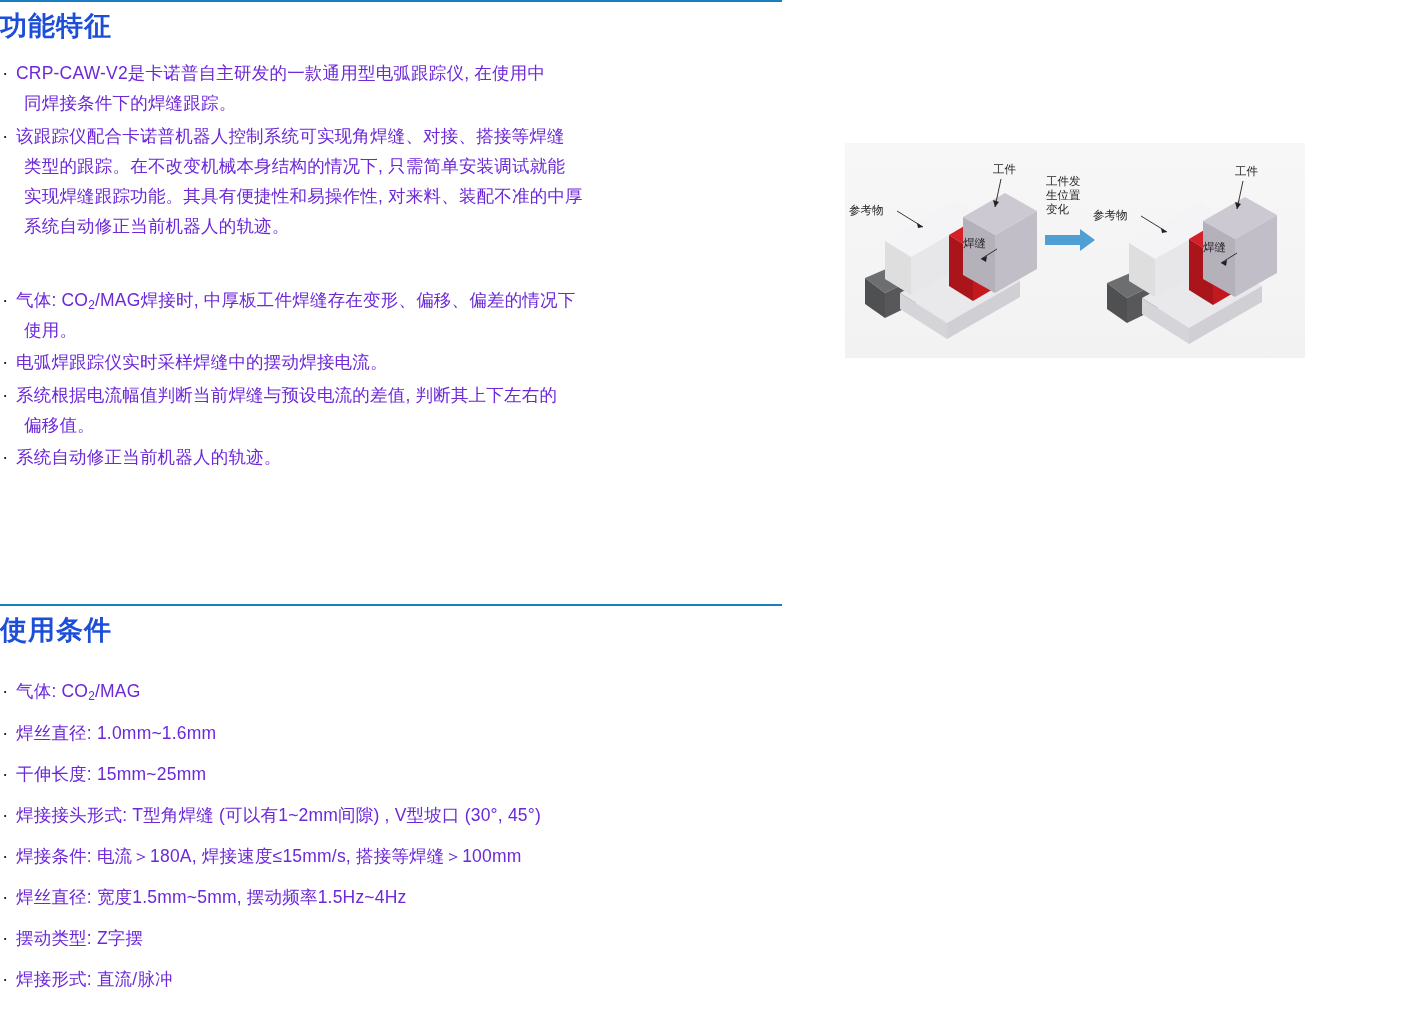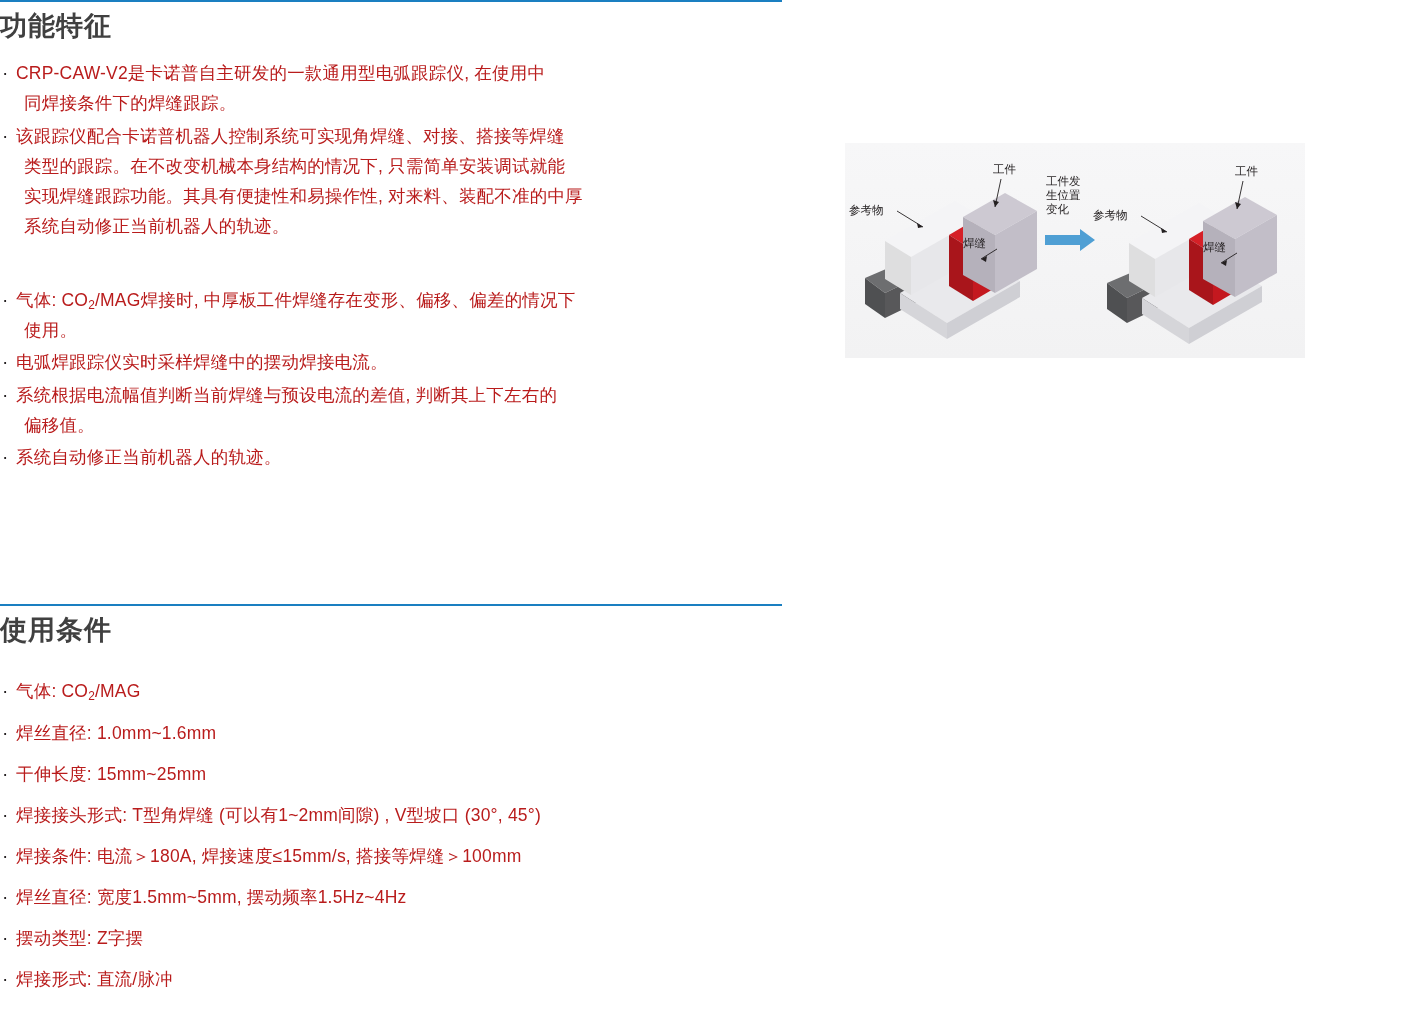--- a/index.html
+++ b/index.html
@@ -22,36 +22,36 @@
   }
   .rule {
     height: 2px;
     background: #1a7fc1;
     width: 100%;
   }
   .section-title {
     font-size: 27px;
     font-weight: bold;
     letter-spacing: 1px;
-    color: #404040;
+    color: #1d4ed8;
     margin: 8px 0 0 0;
     line-height: 1.2;
   }
 
   .bullets {
     list-style: none;
     margin: 0;
     padding: 0;
   }
   .bullets li {
     position: relative;
     font-size: 17.5px;
     line-height: 1.72;
     letter-spacing: 0.2px;
-    color: #b91c1c;
+    color: #6d28d9;
     padding-left: 16px;
     margin-bottom: 2px;
   }
   .bullets li::before {
     content: "·";
     position: absolute;
     left: 2px;
     top: -1px;
     font-size: 19px;
     color: #231f20;

